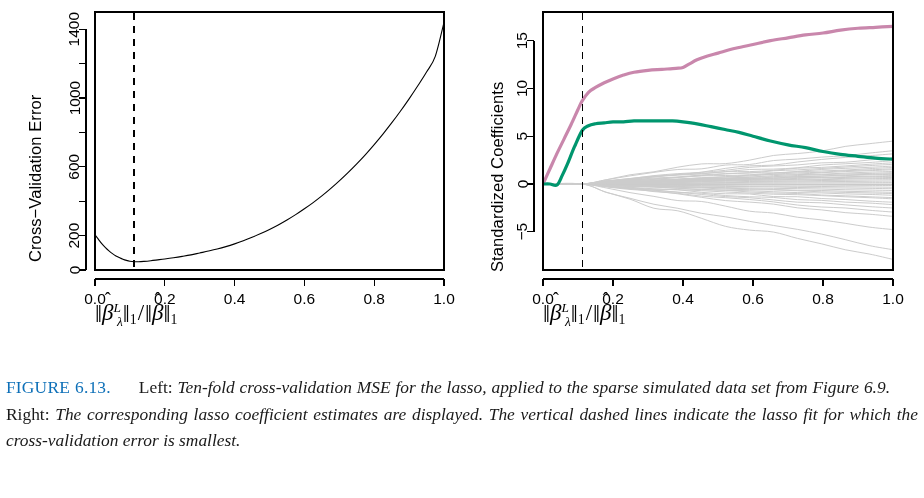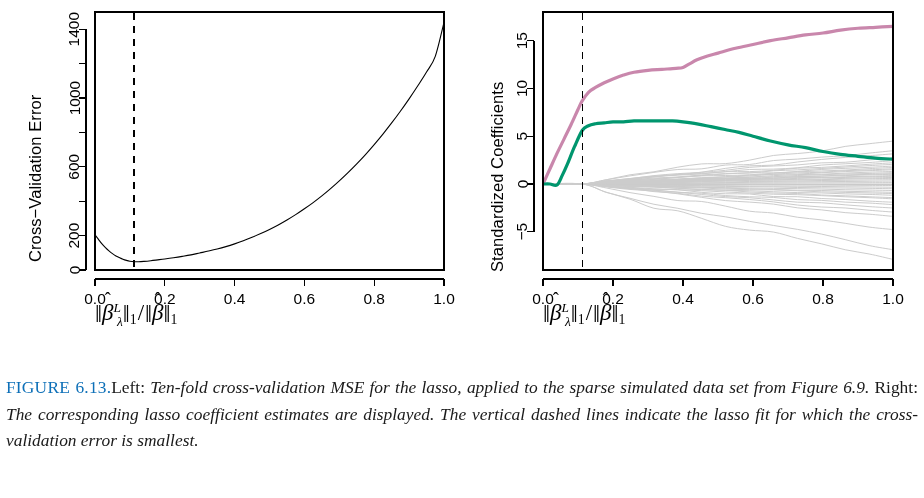--- a/index.html
+++ b/index.html
@@ -54,21 +54,21 @@
     line-height:26.6px;
     color:#1a1a1a;
     text-align:justify;
   }
   #caption .figno{
     font-weight:normal;
     font-style:normal;
     letter-spacing:0.2px;
   }
   #caption .capbody{font-style:italic;}
-  #caption .roman{font-style:normal;}
+  #caption .roman{font-style:normal;margin-left:28px;}
 </style>
 </head>
 <body>
 
 <div id="page">
 
   <div class="panel" id="panel-left">
     <svg class="plotsvg" id="svg-left" width="462" height="370" viewBox="0 0 462 370">
         <defs>
           <clipPath id="svg-left-clip">

